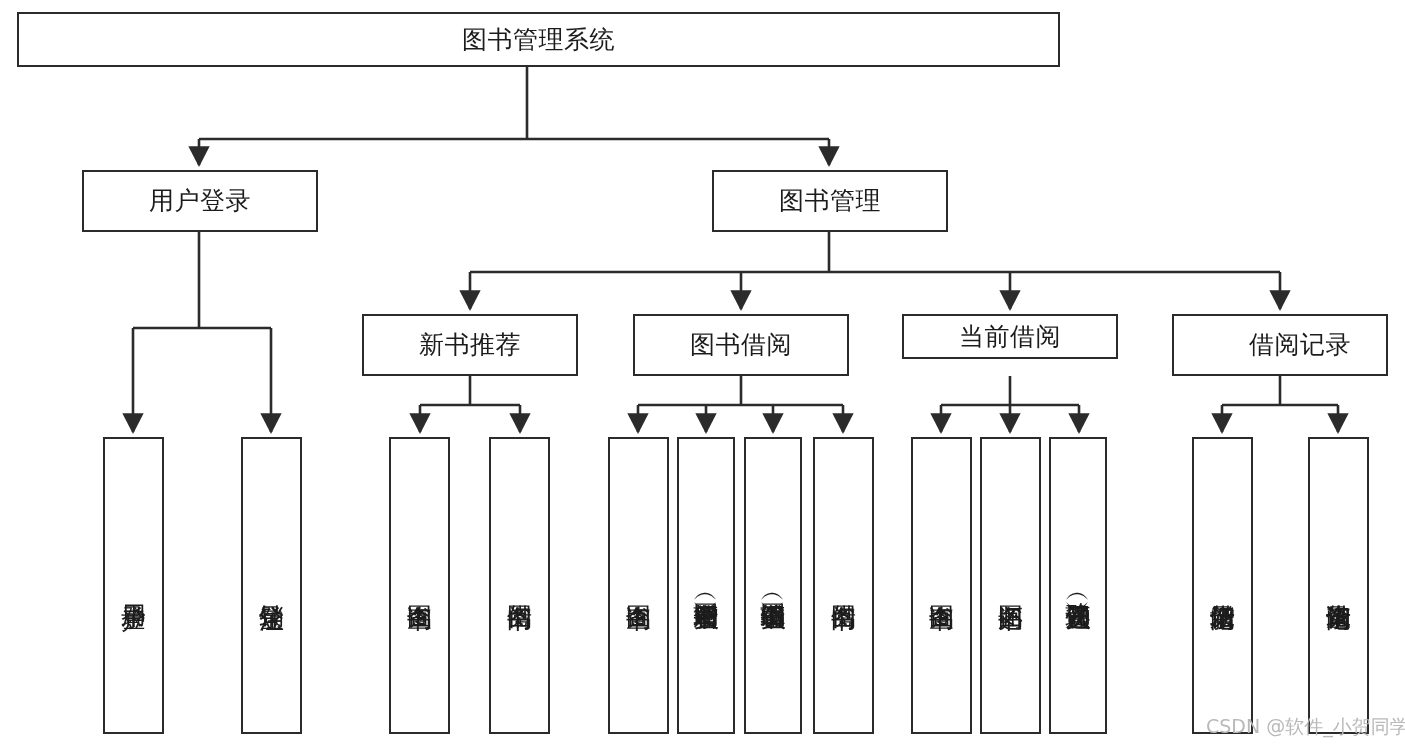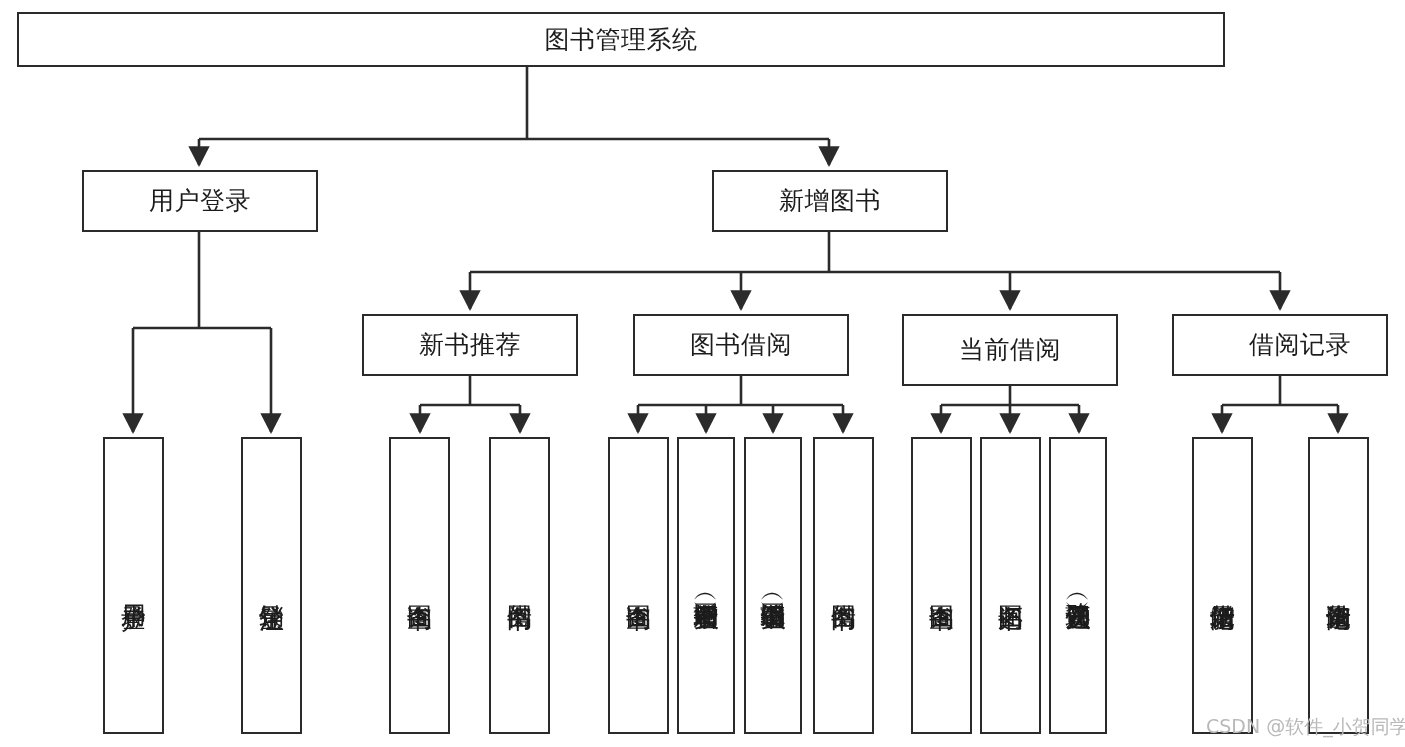--- a/index.html
+++ b/index.html
@@ -117,41 +117,41 @@
       <path d="M 1079 405 L 1079 432" marker-end="url(#arrowhead)"></path>
 
       <path d="M 1280 376 L 1280 405"></path>
       <path d="M 1222 405 L 1338 405"></path>
       <path d="M 1222 405 L 1222 432" marker-end="url(#arrowhead)"></path>
       <path d="M 1338 405 L 1338 432" marker-end="url(#arrowhead)"></path>
 
     </g>
   </svg>
 
-  <div class="node-box node-horizontal" style="left:17px; top:12px; width:1208px; height:55px;">
+  <div class="node-box node-horizontal" style="left:17px; top:12px; width:1043px; height:55px;">
     <span class="node-label">图书管理系统</span>
   </div>
 
   <div class="node-box node-horizontal" style="left:82px; top:170px; width:236px; height:62px;">
     <span class="node-label">用户登录</span>
   </div>
 
   <div class="node-box node-horizontal" style="left:712px; top:170px; width:236px; height:62px;">
-    <span class="node-label">新增图书</span>
+    <span class="node-label">图书管理</span>
   </div>
 
   <div class="node-box node-horizontal" style="left:362px; top:314px; width:216px; height:62px;">
     <span class="node-label">新书推荐</span>
   </div>
 
   <div class="node-box node-horizontal" style="left:633px; top:314px; width:216px; height:62px;">
     <span class="node-label">图书借阅</span>
   </div>
 
-  <div class="node-box node-horizontal" style="left:902px; top:314px; width:216px; height:72px;">
+  <div class="node-box node-horizontal" style="left:902px; top:314px; width:216px; height:45px;">
     <span class="node-label">当前借阅</span>
   </div>
 
   <div class="node-box node-horizontal" style="left:1172px; top:314px; width:216px; height:62px;padding-left:40px;">
     <span class="node-label">借阅记录</span>
   </div>
 
   <div class="node-box node-vertical" style="left:103px; top:437px; width:61px; height:297px;">
     <span class="node-label">用户登录</span>
   </div>

